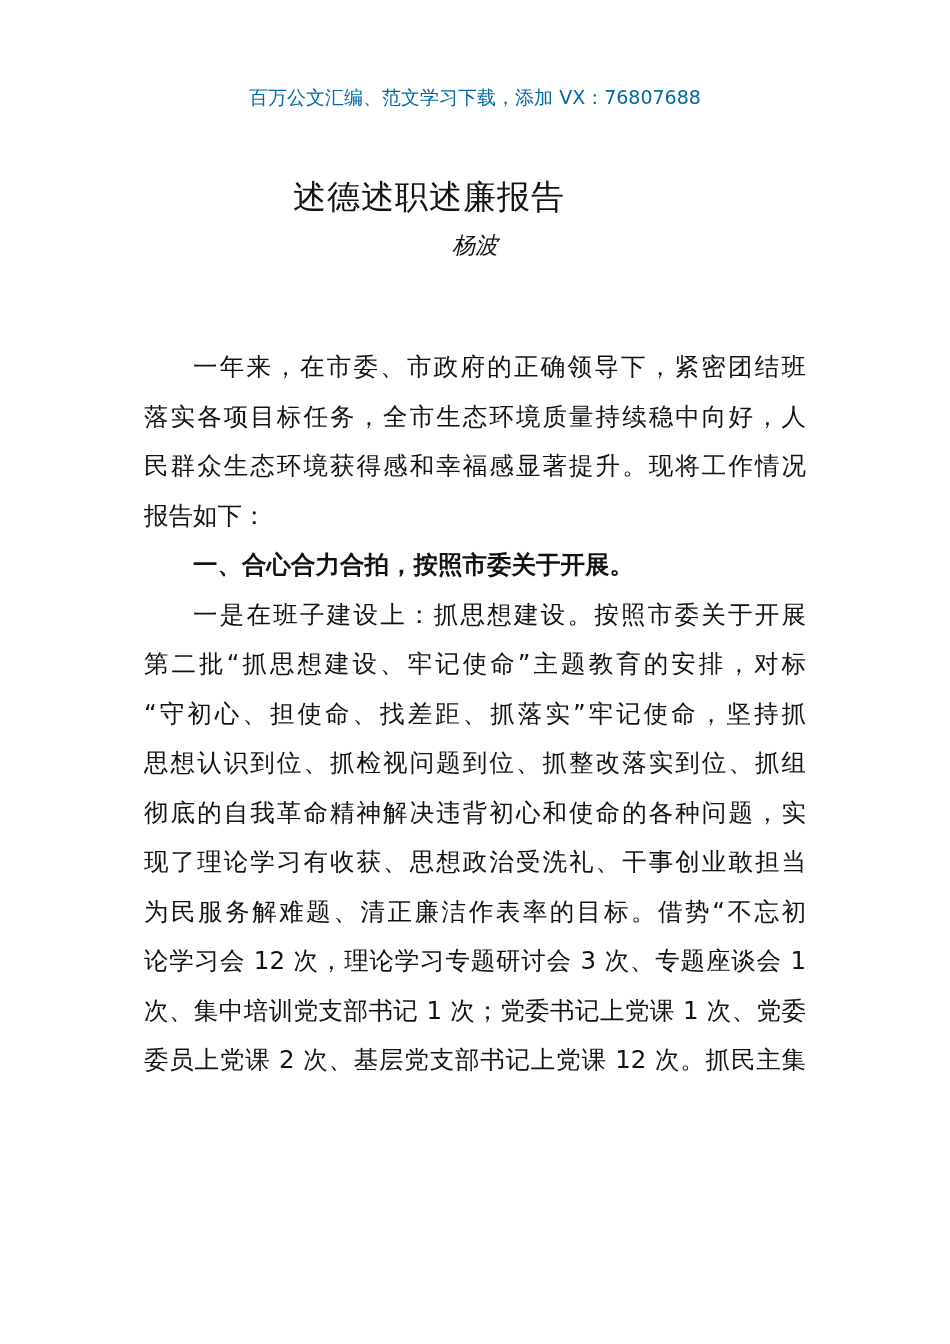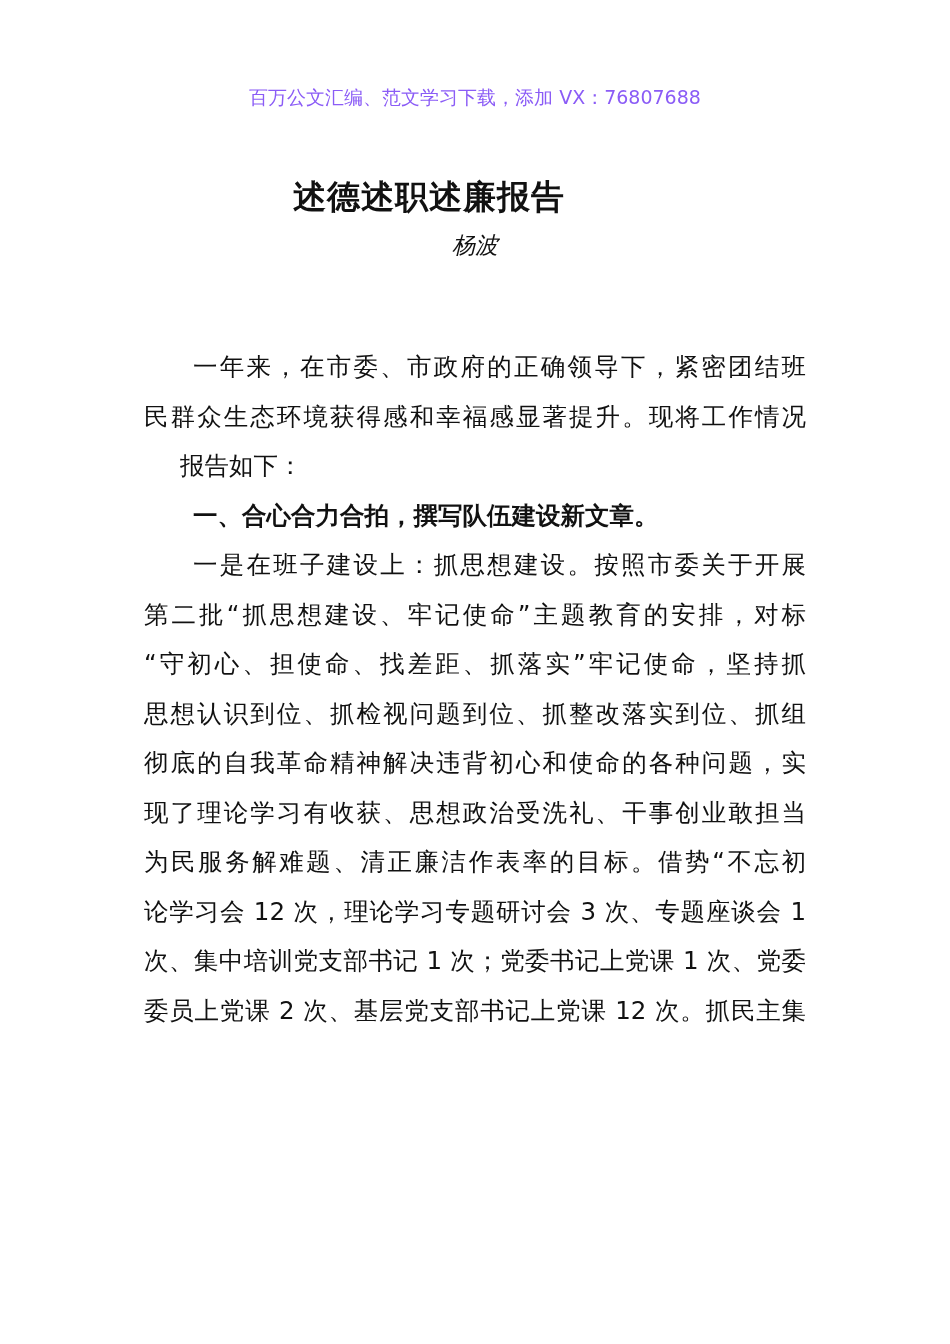--- a/index.html
+++ b/index.html
@@ -2,43 +2,44 @@
 <html><head>
   <meta charset="utf-8">
   <style>
     html, body { margin: 0; padding: 0; background: #ffffff; }
     body { width: 950px; height: 1344px; position: relative; overflow: hidden;
            font-family: "DejaVu Sans", "Liberation Sans", sans-serif; color: #111; }
     .page { position: absolute; left: 0; top: 0; width: 950px; height: 1344px; background: #fff; }
     .banner { position: absolute; top: 84px; left: 0; width: 950px; text-align: center;
               font-size: 19px; line-height: 26px; letter-spacing: 0px; }
     .title { position: absolute; top: 174px; left: 0; width: 858px; text-align: center;
-             font-size: 33px; font-weight: bold; line-height: 46px; letter-spacing: 1px; }
+             font-size: 33px; font-weight: normal; line-height: 46px; letter-spacing: 1px; }
     .author { position: absolute; top: 228px; left: 0; width: 950px; text-align: center;
               font-size: 23px; line-height: 34px; font-style: italic; }
     .body { position: absolute; left: 144px; top: 342px; width: 662px; }
     .line { height: 49.5px; line-height: 49.5px; font-size: 24.5px; white-space: nowrap;
             text-align: justify; text-align-last: justify; overflow: hidden; }
-    .line.last { text-align-last: left; margin-left: 36px; }
+    .line.last { text-align-last: left; }
     .line.indent { padding-left: 49px; }
     .line.heading { font-weight: bold; text-align-last: left; }
   </style>
 </head>
 <body>
 
 <div class="page">
-  <div class="banner" style="color:#8b5cf6;">百万公文汇编、范文学习下载，添加 VX：76807688</div>
+  <div class="banner" style="color:#0369a1;">百万公文汇编、范文学习下载，添加 VX：76807688</div>
   <div class="title">述德述职述廉报告</div>
   <div class="author">杨波</div>
 
   <div class="body">
     <div class="line indent">一年来，在市委、市政府的正确领导下，紧密团结班</div>
+    <div class="line">落实各项目标任务，全市生态环境质量持续稳中向好，人</div>
     <div class="line">民群众生态环境获得感和幸福感显著提升。现将工作情况</div>
     <div class="line last">报告如下：</div>
-    <div class="line indent heading">一、合心合力合拍，撰写队伍建设新文章。</div>
+    <div class="line indent heading">一、合心合力合拍，按照市委关于开展。</div>
     <div class="line indent">一是在班子建设上：抓思想建设。按照市委关于开展</div>
     <div class="line">第二批“抓思想建设、牢记使命”主题教育的安排，对标</div>
     <div class="line">“守初心、担使命、找差距、抓落实”牢记使命，坚持抓</div>
     <div class="line">思想认识到位、抓检视问题到位、抓整改落实到位、抓组</div>
     <div class="line">彻底的自我革命精神解决违背初心和使命的各种问题，实</div>
     <div class="line">现了理论学习有收获、思想政治受洗礼、干事创业敢担当</div>
     <div class="line">为民服务解难题、清正廉洁作表率的目标。借势“不忘初</div>
     <div class="line">论学习会 12 次，理论学习专题研讨会 3 次、专题座谈会 1</div>
     <div class="line">次、集中培训党支部书记 1 次；党委书记上党课 1 次、党委</div>
     <div class="line">委员上党课 2 次、基层党支部书记上党课 12 次。抓民主集</div>

